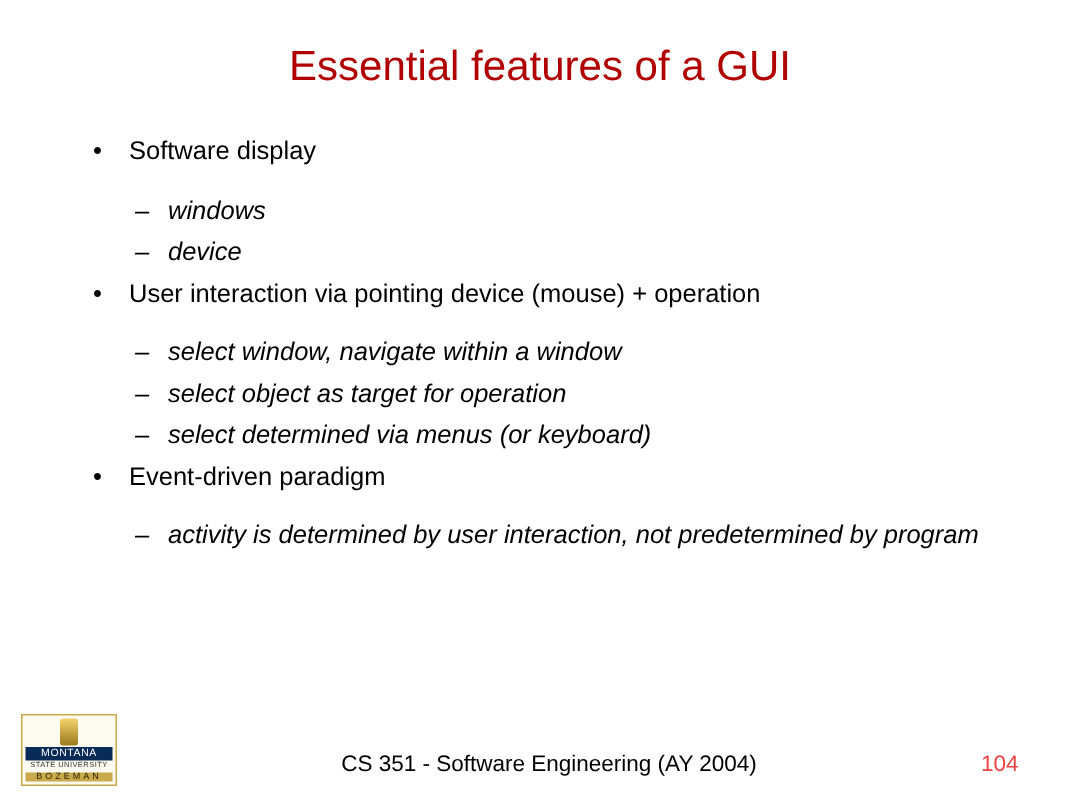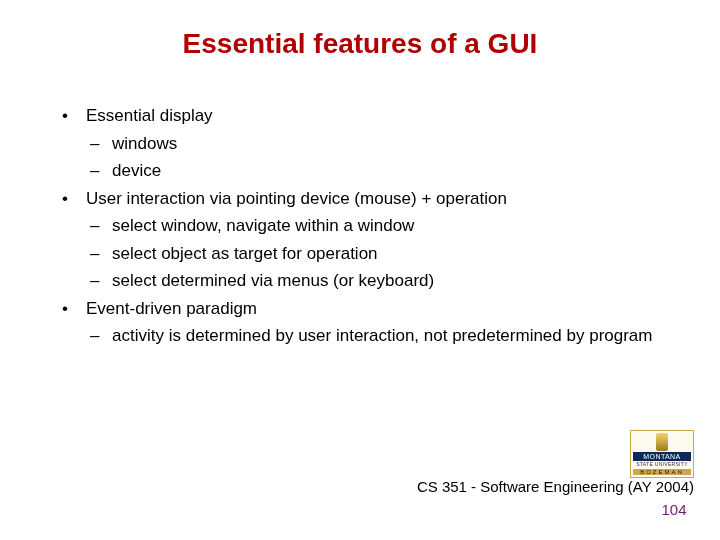--- a/index.html
+++ b/index.html
@@ -12,58 +12,57 @@
       overflow: hidden;
     }
     .slide {
       width: 100%;
       height: 100%;
       padding: 28px 40px 0 40px;
       position: relative;
     }
     .title {
       font-size: 28px;
-      font-weight: bold;
+      font-weight: normal;
       color: #b00000;
       text-align: center;
-      margin-bottom: 43px;
+      margin-bottom: 28px;
       font-family: Arial, sans-serif;
     }
     .content {
       font-size: 17px;
       color: #000;
       line-height: 1.5;
       padding-left: 22px;
     }
     ul.top { list-style: none; }
     ul.top > li { position: relative; padding-left: 24px; margin-bottom: 2px; }
     ul.top > li::before {
       content: "•";
       position: absolute;
       left: 0;
       top: 0;
     }
-    ul.sub { list-style: none; margin-top: 2px; margin-left: 0; }
+    ul.sub { list-style: none; margin-top: 14px; margin-left: 0; font-style: italic; }
     ul.sub > li { position: relative; padding-left: 26px; margin-bottom: 2px; }
     ul.sub > li::before {
       content: "–";
       position: absolute;
       left: 4px;
       top: 0;
     }
     .footer {
       position: absolute;
       bottom: 16px;
       left: 0;
       width: 100%;
       display: flex;
       align-items: flex-end;
       justify-content: space-between;
       padding: 0 26px 0 14px;
-      flex-direction: column;
     }
     .logo-box {
       width: 64px;
       display: flex;
       flex-direction: column;
       align-items: center;
       font-size: 6px;
       line-height: 1.05;
       border: 1px solid #c9a94a;
       background: #fdfaf0;
@@ -101,36 +100,36 @@
     }
     .footer-center {
       flex: 1;
       text-align: center;
       font-size: 15px;
       color: #000;
       padding-bottom: 6px;
     }
     .footer-right {
       font-size: 15px;
-      color: #701a75;
+      color: #ef4444;
       padding-bottom: 6px;
       min-width: 40px;
-      text-align: center;
+      text-align: left;
     }
   </style>
 </head>
 <body>
 
 <div class="slide">
   <h1 class="title">Essential features of a GUI</h1>
 
   <div class="content">
     <ul class="top">
       <li>
-        <span>Essential display</span>
+        <span>Software display</span>
         <ul class="sub">
           <li><span>windows</span></li>
           <li><span>device</span></li>
         </ul>
       </li>
       <li>
         <span>User interaction via pointing device (mouse) + operation</span>
         <ul class="sub">
           <li><span>select window, navigate within a window</span></li>
           <li><span>select object as target for operation</span></li>

